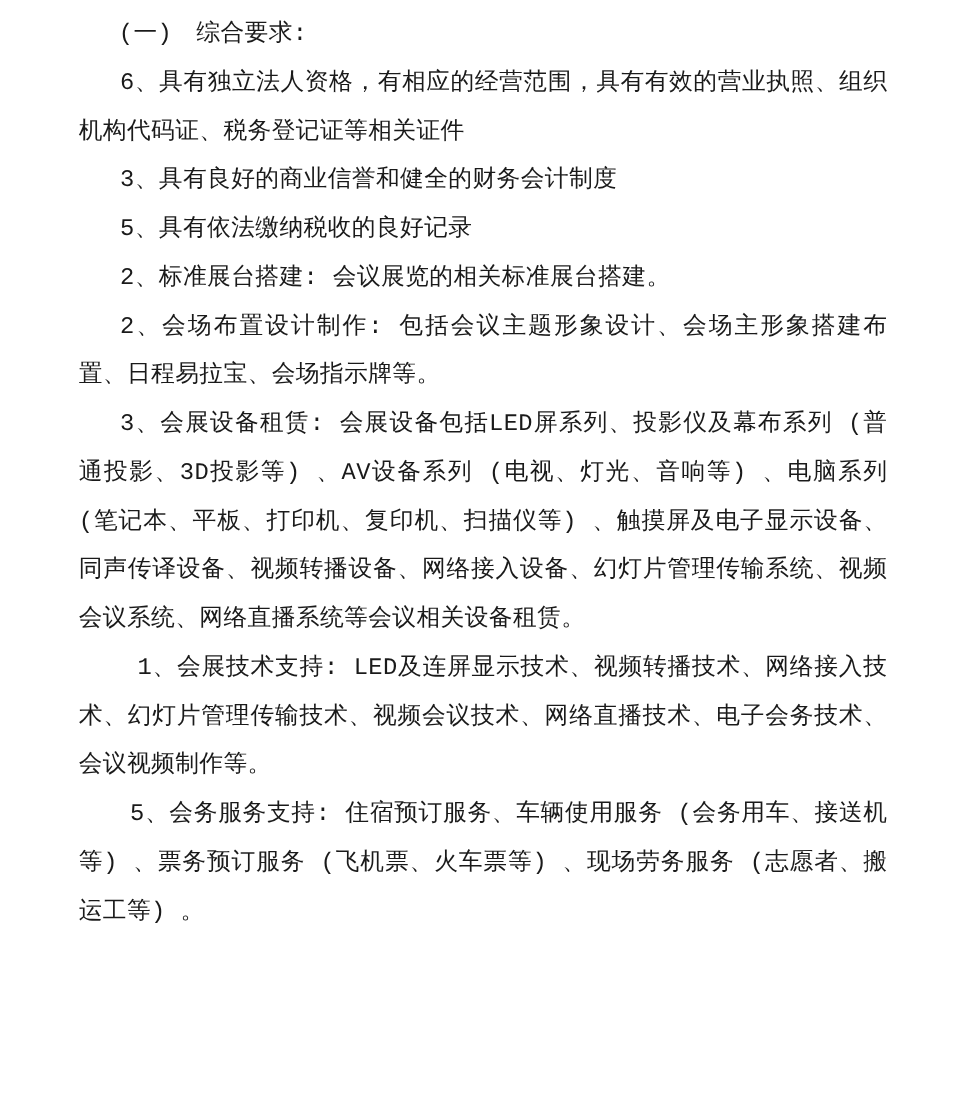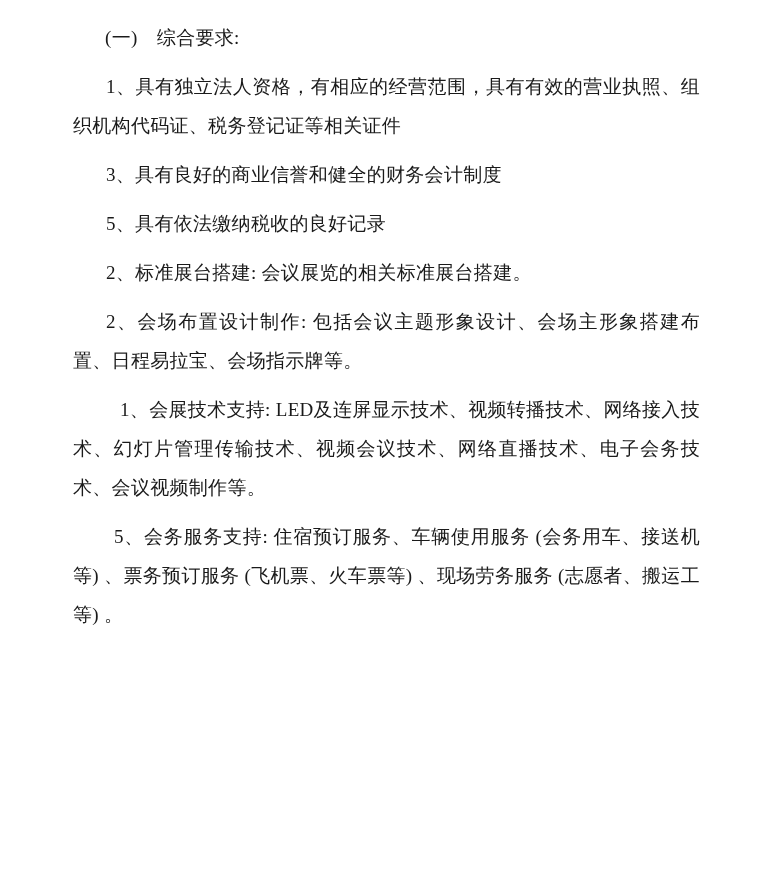--- a/index.html
+++ b/index.html
@@ -12,40 +12,42 @@
     height: 894px;
     box-sizing: border-box;
     background: #ffffff;
     padding: 8px 62px 0 63px;
     overflow: hidden;
     font-family: "Liberation Serif", "DejaVu Serif", serif;
     font-size: 19px;
     color: #1a1a1a;
   }
   .para {
-    margin: 10px;
+    margin: 0;
     line-height: 39px;
     text-align: justify;
     text-indent: 33px;
     letter-spacing: 0.3px;
+    font-family: Liberation Mono, monospace;
   }
   .indent-heading { text-indent: 32px; }
   .indent-item4   { text-indent: 47px; }
   .indent-item5   { text-indent: 41px; }
 </style>
 </head>
 <body>
 
 <div class="page">
 
   <p class="para indent-heading">(一)　综合要求:</p>
 
-  <p class="para">1、具有独立法人资格，有相应的经营范围，具有有效的营业执照、组织机构代码证、税务登记证等相关证件</p>
+  <p class="para">6、具有独立法人资格，有相应的经营范围，具有有效的营业执照、组织机构代码证、税务登记证等相关证件</p>
   <p class="para">3、具有良好的商业信誉和健全的财务会计制度</p>
   <p class="para">5、具有依法缴纳税收的良好记录</p>
 
 
   <p class="para">2、标准展台搭建: 会议展览的相关标准展台搭建。</p>
   <p class="para">2、会场布置设计制作: 包括会议主题形象设计、会场主形象搭建布置、日程易拉宝、会场指示牌等。</p>
+  <p class="para">3、会展设备租赁: 会展设备包括LED屏系列、投影仪及幕布系列 (普通投影、3D投影等) 、AV设备系列 (电视、灯光、音响等) 、电脑系列 (笔记本、平板、打印机、复印机、扫描仪等) 、触摸屏及电子显示设备、同声传译设备、视频转播设备、网络接入设备、幻灯片管理传输系统、视频会议系统、网络直播系统等会议相关设备租赁。</p>
   <p class="para indent-item4">1、会展技术支持: LED及连屏显示技术、视频转播技术、网络接入技术、幻灯片管理传输技术、视频会议技术、网络直播技术、电子会务技术、会议视频制作等。</p>
   <p class="para indent-item5">5、会务服务支持: 住宿预订服务、车辆使用服务 (会务用车、接送机等) 、票务预订服务 (飞机票、火车票等) 、现场劳务服务 (志愿者、搬运工等) 。</p>
 
 </div>
 
 </body></html>

